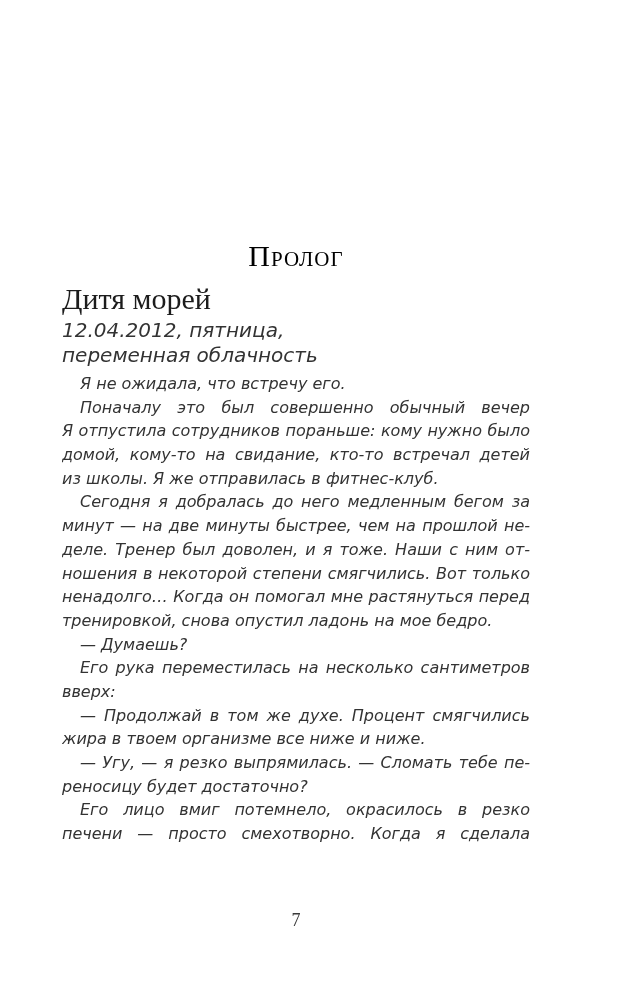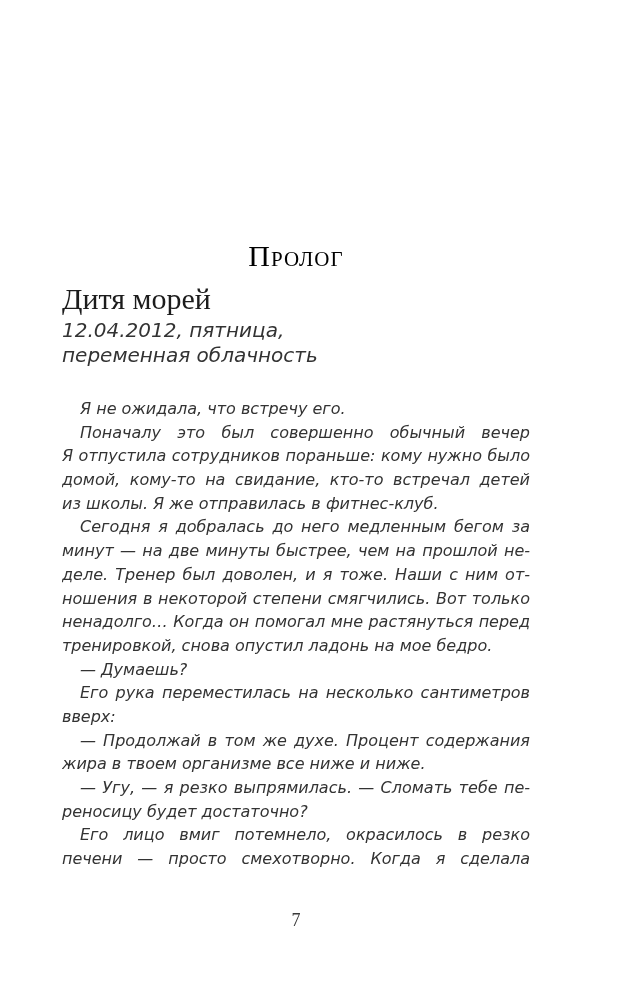--- a/index.html
+++ b/index.html
@@ -41,21 +41,21 @@
     line-height: 38px;
   }
   .diary-header {
     font-family: "DejaVu Sans", sans-serif;
     font-style: italic;
     font-size: 20px;
     line-height: 25px;
     color: #333333;
   }
   .body-text {
-    margin-top: 29px;
+    margin-top: 4px;
     font-family: "DejaVu Sans", sans-serif;
     font-style: italic;
     font-size: 16px;
     color: #333333;
   }
   .line {
     height: 23.7px;
     line-height: 23.7px;
     text-align: justify;
     text-align-last: justify;
@@ -98,21 +98,21 @@
         <div class="line para-end">из школы. Я же отправилась в фитнес-клуб.</div>
         <div class="line indent">Сегодня я добралась до него медленным бегом за 26</div>
         <div class="line">минут — на две минуты быстрее, чем на прошлой не-</div>
         <div class="line">деле. Тренер был доволен, и я тоже. Наши с ним от-</div>
         <div class="line">ношения в некоторой степени смягчились. Вот только</div>
         <div class="line">ненадолго… Когда он помогал мне растянуться перед</div>
         <div class="line para-end">тренировкой, снова опустил ладонь на мое бедро.</div>
         <div class="line indent para-end">— Думаешь?</div>
         <div class="line indent">Его рука переместилась на несколько сантиметров</div>
         <div class="line para-end">вверх:</div>
-        <div class="line indent">— Продолжай в том же духе. Процент содержания</div>
+        <div class="line indent">— Продолжай в том же духе. Процент смягчились</div>
         <div class="line para-end">жира в твоем организме все ниже и ниже.</div>
         <div class="line indent">— Угу, — я резко выпрямилась. — Сломать тебе пе-</div>
         <div class="line para-end">реносицу будет достаточно?</div>
         <div class="line indent">Его лицо вмиг потемнело, окрасилось в резко свиной</div>
         <div class="line">печени — просто смехотворно. Когда я сделала боксер-</div>
       </div>
   </div>
   <div class="page-number">7</div>
 </div>
 

